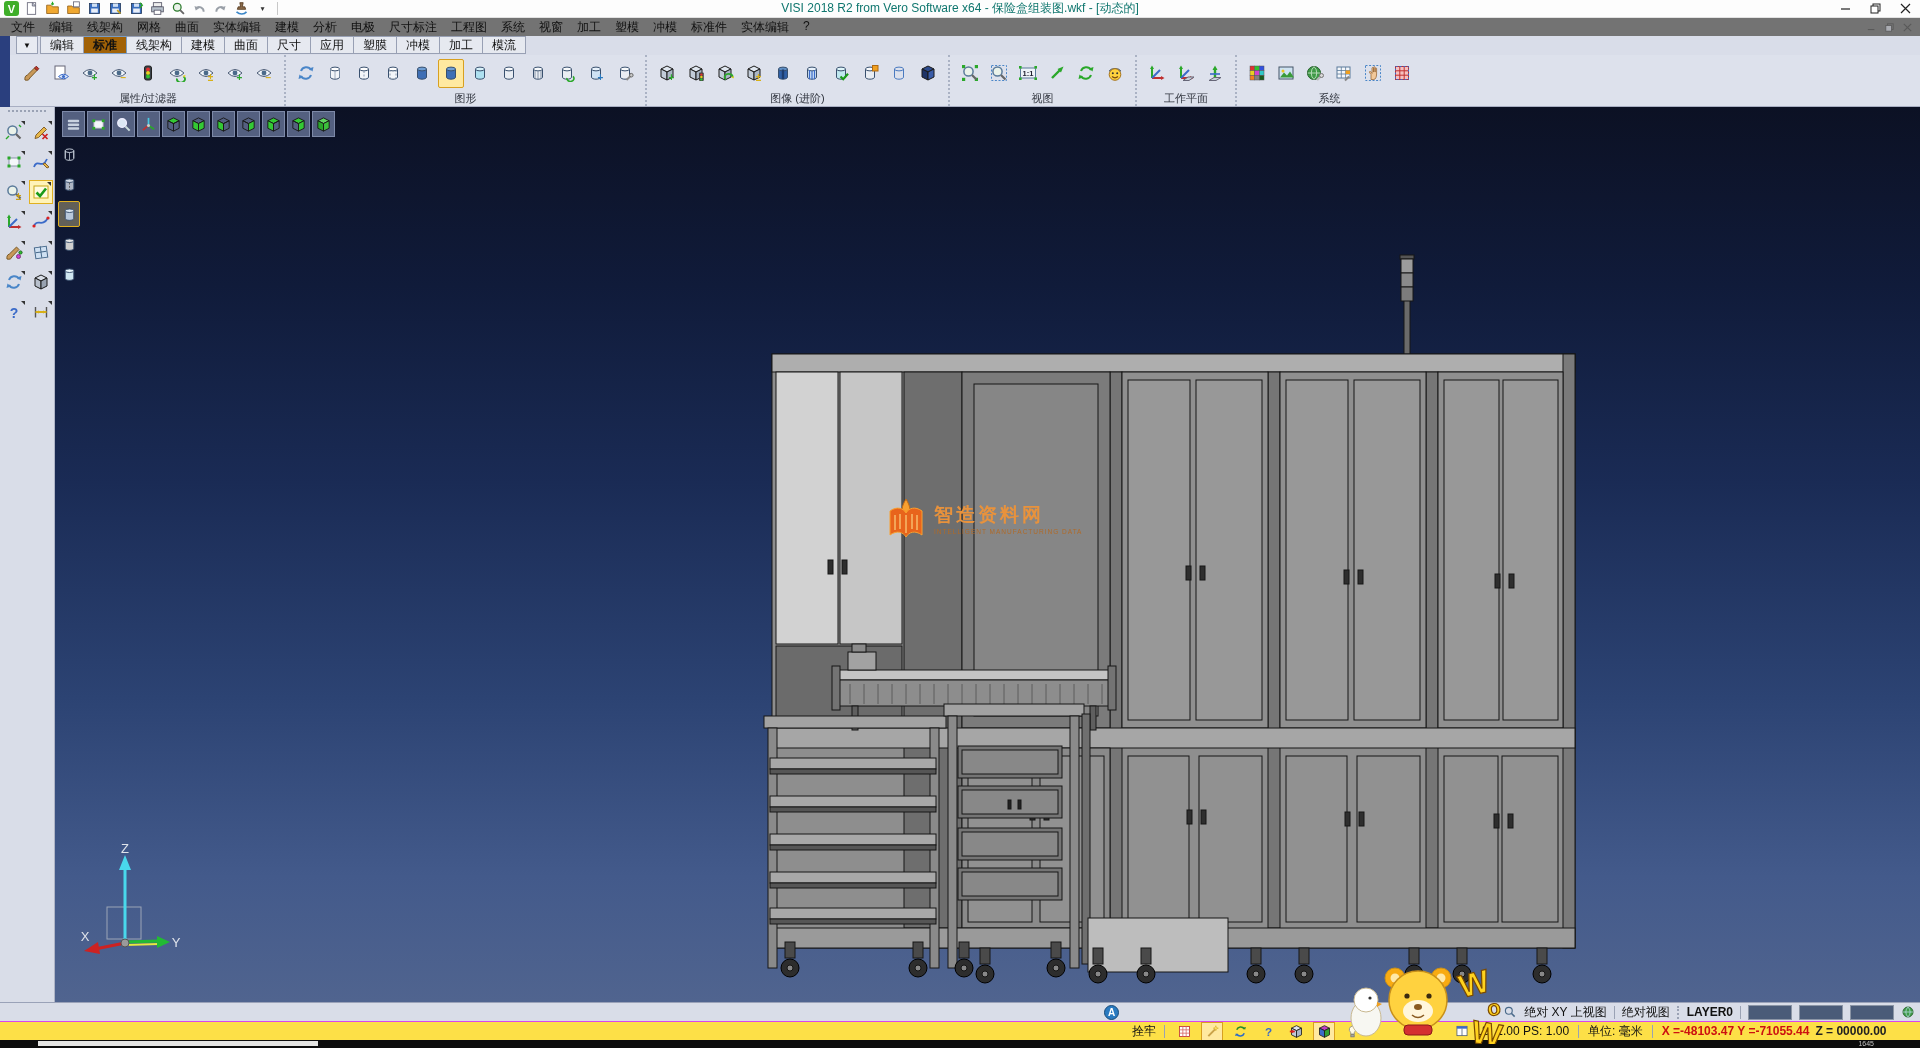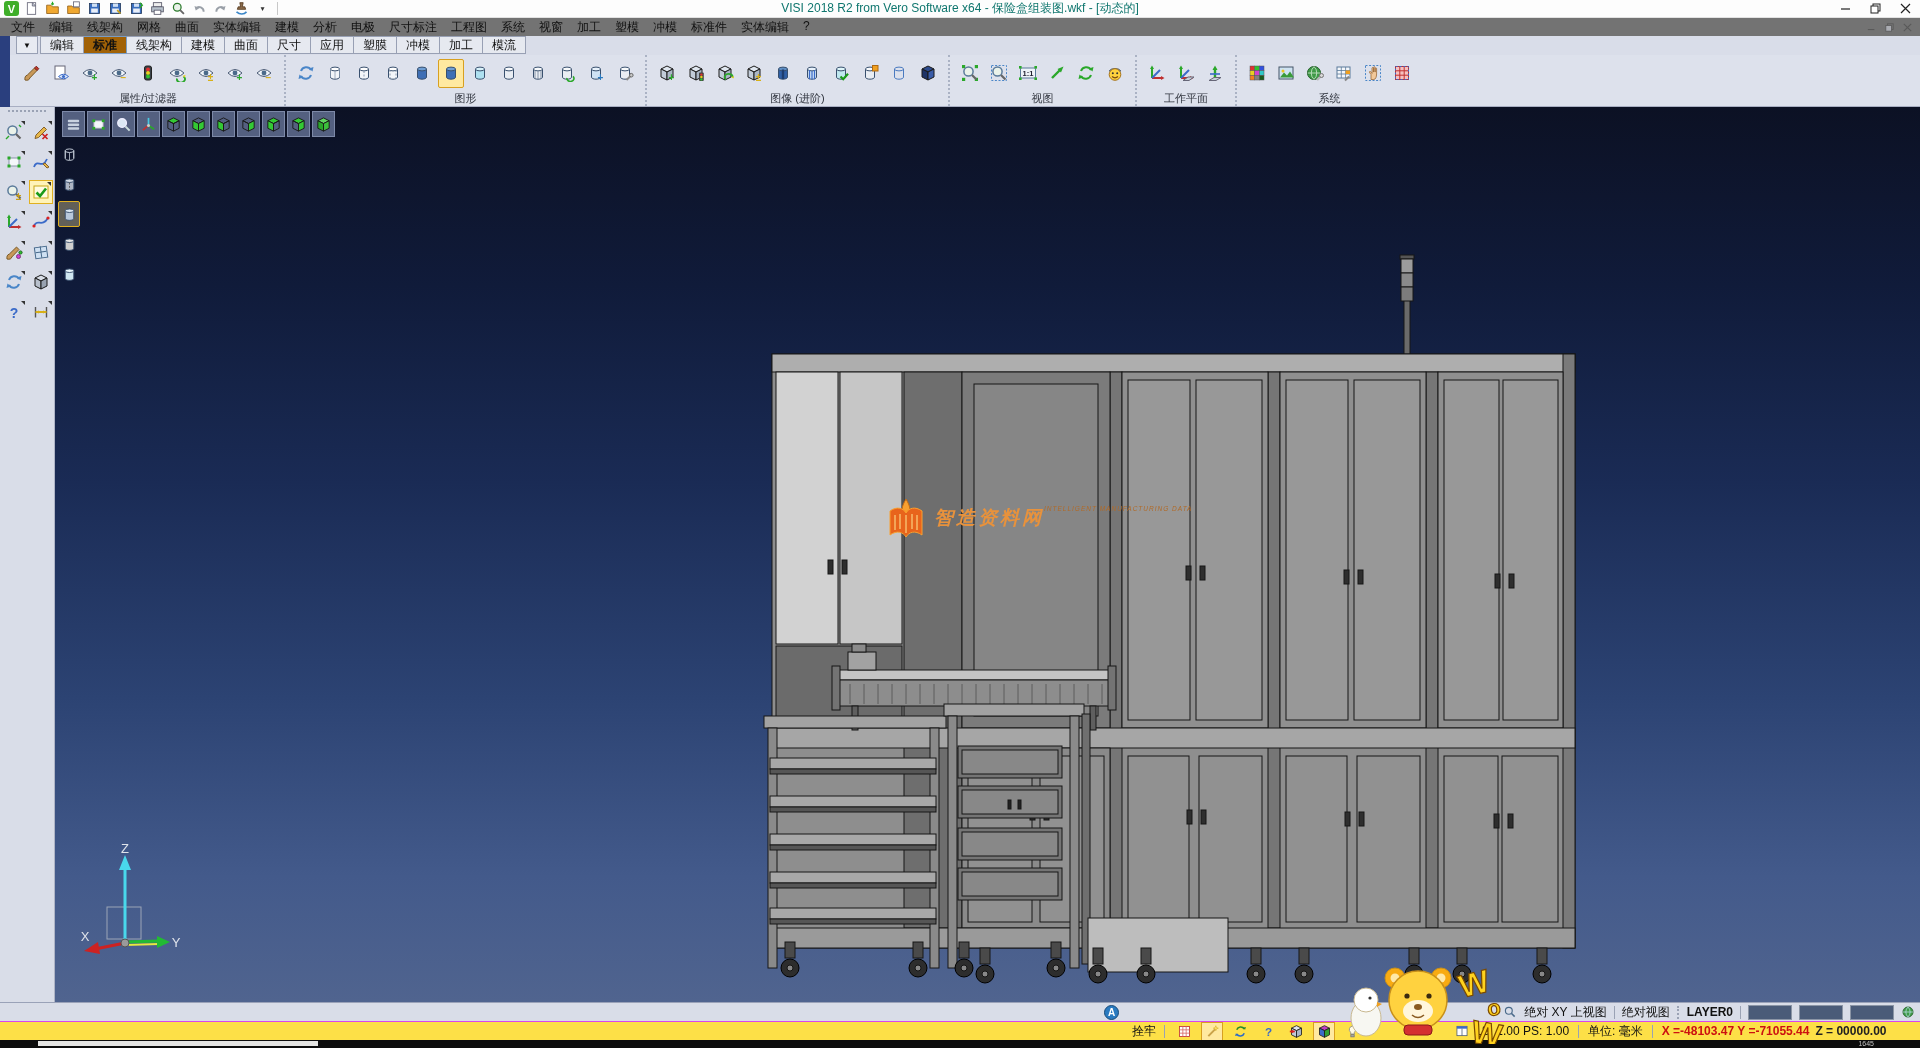--- a/index.html
+++ b/index.html
@@ -52,21 +52,21 @@
   .canvas{position:absolute;left:55px;top:0;right:0;bottom:0;
           background:linear-gradient(180deg,#0c1124 0%,#101b3a 20%,#1a2b55 42%,#2c4373 66%,#435a8b 86%,#50648f 100%);overflow:hidden;}
   .viewbar{position:absolute;left:7px;top:4px;display:flex;gap:2px;}
   .vbtn{width:21px;height:24px;background:#546080;border:1px solid #7d89a8;display:flex;align-items:center;justify-content:center;}
   .renderstrip{position:absolute;left:3px;top:34px;display:flex;flex-direction:column;gap:4px;}
   .sbtn{width:20px;height:24px;display:flex;align-items:center;justify-content:center;border:1px solid transparent;}
   .sbtn.selected{background:#c9b67a55;border:1px solid #e8c families840;}
   .sbtn.selected{background:rgba(255,233,160,.35);border:1px solid #e0b020;border-radius:2px;}
   .triad{position:absolute;left:18px;top:736px;}
   .watermark{position:absolute;left:830px;top:388px;display:flex;align-items:center;gap:7px;}
-  .wm-text{display:flex;font-style:italic;}
+  .wm-text{display:flex;flex-direction:column;}
   .wm-title{font-size:19px;font-weight:bold;color:#e8923c;letter-spacing:3px;white-space:nowrap;}
   .wm-sub{font-size:6.5px;color:#b06a28;letter-spacing:1px;white-space:nowrap;}
   
   .status1{position:absolute;left:0;top:1002px;width:100%;height:19px;background:#d9dde8;border-top:1px solid #9aa2b8;
            display:flex;align-items:center;justify-content:flex-end;font-size:12px;box-sizing:border-box;padding-right:5px;gap:7px;}
   .status2{position:absolute;left:0;top:1021px;width:100%;height:19px;background:#fde047;border-top:1px solid #d946ef;
            display:flex;align-items:center;font-size:12px;box-sizing:border-box;}
   .sep{width:1px;height:13px;background:#9aa2b4;}
   .dotsep{width:1px;height:13px;border-left:2px dotted #9aa2b4;}
   .swatch{width:42px;height:13px;background:#4a5b78;border:1px solid #8b95a5;}

